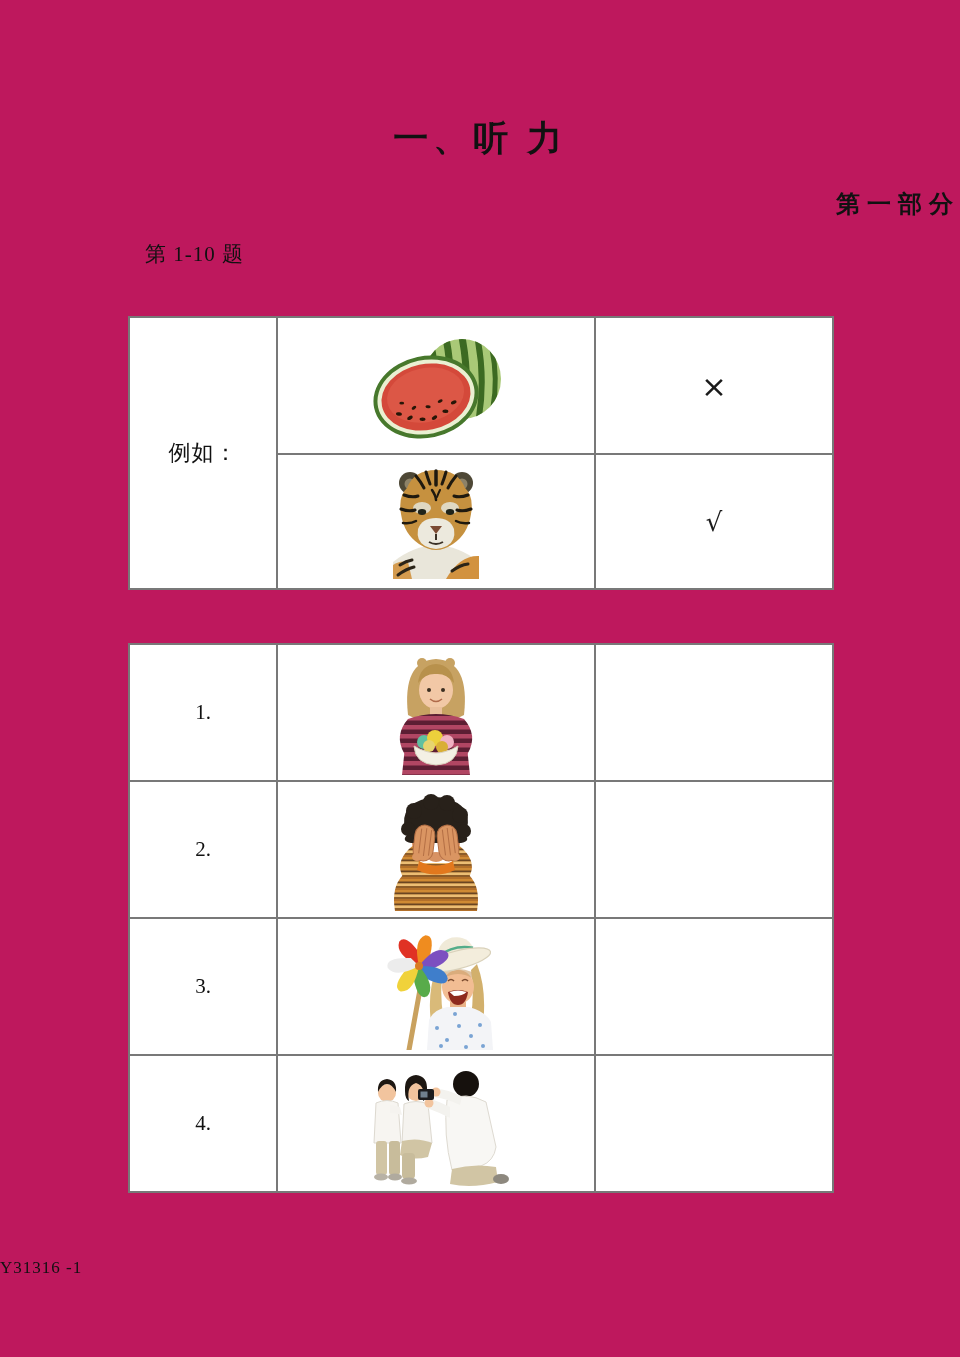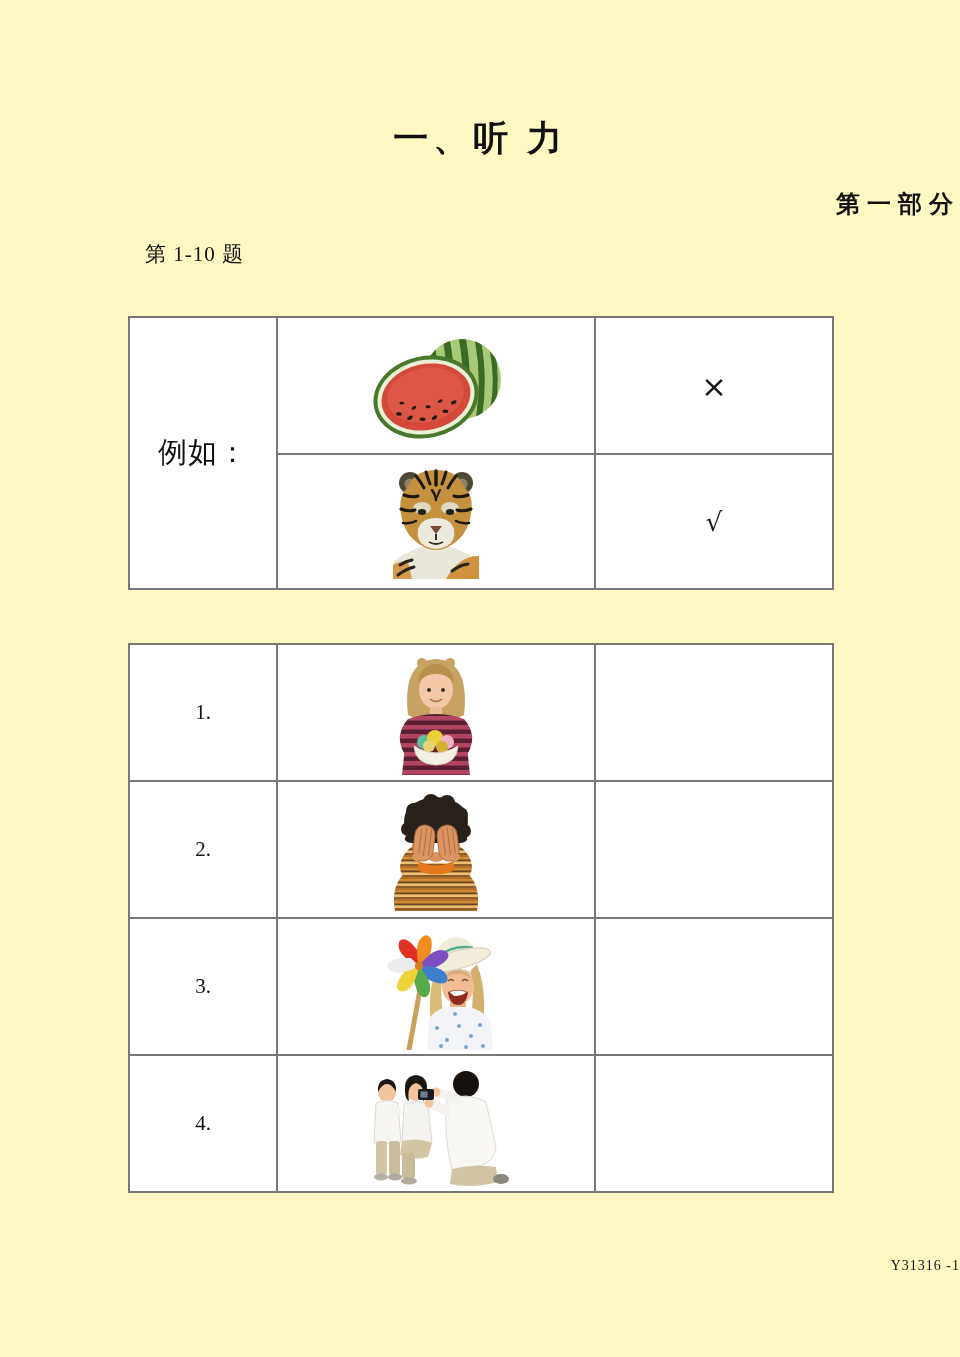--- a/index.html
+++ b/index.html
@@ -1,17 +1,17 @@
 <!DOCTYPE html>
 <html><head>
 <meta charset="utf-8">
 <style>
   html,body{margin:0;padding:0;background:#fff;}
   .page{
-    position:relative;width:960px;height:1357px;background:#fef9c3;overflow:hidden;
+    position:relative;width:960px;height:1357px;background:#be185d;overflow:hidden;
     font-family:"Liberation Serif","DejaVu Serif",serif;color:#111;
   }
   .title{
     position:absolute;top:115px;left:0;width:100%;text-align:center;
     font-size:35px;font-weight:bold;letter-spacing:5px;
   }
   .subtitle{
     position:absolute;top:188px;left:0;width:100%;text-align:right;
     font-size:24px;font-weight:bold;letter-spacing:7px;
   }
@@ -22,29 +22,29 @@
     position:absolute;left:128px;border-collapse:collapse;table-layout:fixed;
   }
   table.sheet td{
     border:2px solid #787878;padding:0;text-align:center;vertical-align:middle;
     background:#fff;overflow:hidden;
   }
   .t1{top:316px;}
   .t2{top:643px;}
   .r137{height:137px;}
   .r135{height:135px;}
-  .label-cell{font-size:29px;letter-spacing:1px;}
+  .label-cell{font-size:22px;letter-spacing:1px;}
   .num-cell{font-size:21px;}
   .img-cell svg{display:block;margin:4px auto 2px auto;}
   .ans{font-family:"DejaVu Sans","Liberation Sans",sans-serif;color:#1a1a1a;}
   .ans-x{font-size:31px;}
   .ans-check{font-size:26px;}
   .footer{
-    position:absolute;top:1258px;left:0;width:100%;text-align:right;
-    font-size:14px;letter-spacing:1px;
+    position:absolute;top:1258px;left:0;width:100%;text-align:left;
+    font-size:17px;letter-spacing:1px;
   }
 </style>
 </head>
 <body>
 
 <div class="page">
 
   <div class="title">一、听 力</div>
   <div class="subtitle">第一部分</div>
   <div class="range">第 1-10 题</div>

